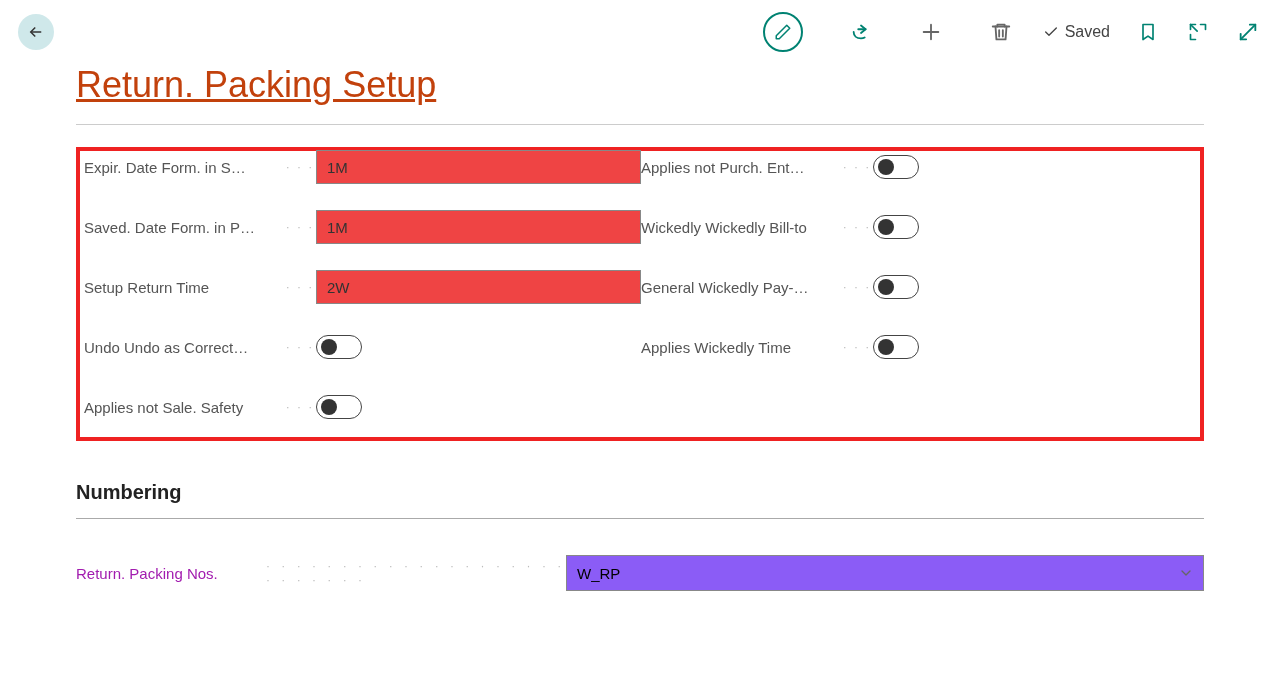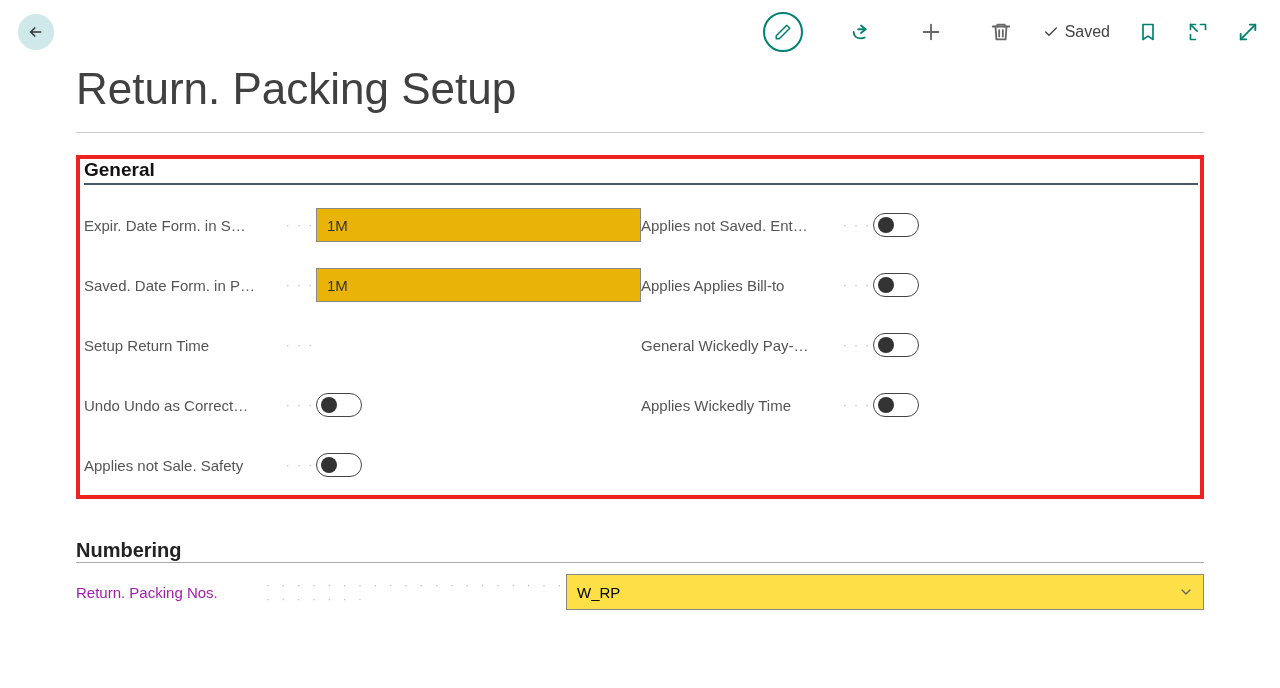--- a/index.html
+++ b/index.html
@@ -58,24 +58,25 @@
     padding-right: 8px;
   }
   .saved {
     display: flex; align-items: center; gap: 6px;
     color: #444; font-size: 16px;
   }
   .content {
     padding: 0 76px;
   }
   .page-title {
-    font-size: 44px;
+    font-size: 36px;
     font-weight: 300;
-    color: #404040;
+    color: #c2410c;
     margin: 0 0 18px 0;
+    text-decoration: underline;
   }
   .hr {
     height: 1px;
     background: #ccc;
     margin-bottom: 22px;
   }
   .hl-box {
     border: 4px solid #ef2222;
     padding: 0 2px 14px 4px;
     margin-bottom: 40px;
@@ -86,22 +87,22 @@
     color: #111;
     border-bottom: 2px solid #4a5764;
     padding-bottom: 2px;
     margin-bottom: 24px;
   }
   .fasttab-header-plain {
     font-size: 20px;
     font-weight: 600;
     color: #222;
     border-bottom: 1px solid #aaa;
-    padding-bottom: 0;
-    margin-bottom: 11px;
+    padding-bottom: 14px;
+    margin-bottom: 36px;
   }
   .cols {
     display: flex;
   }
   .col { flex: 1; }
   .field-row {
     display: flex;
     align-items: center;
     margin-bottom: 28px;
     height: 32px;
@@ -123,21 +124,21 @@
     text-align: center;
   }
   .text-input {
     flex: 1;
     min-width: 0;
     height: 34px;
     border: 1px solid #888;
     padding: 0 10px;
     font-size: 15px;
     color: #333;
-    background: #eab308;
+    background: #ef4444;
   }
   .toggle {
     width: 46px; height: 24px;
     border: 1px solid #444;
     border-radius: 12px;
     position: relative;
     cursor: pointer;
     background: #fff;
   }
   .toggle::after {
@@ -168,21 +169,21 @@
   .select-wrap {
     flex: 1;
     position: relative;
   }
   .select-input {
     width: 100%;
     height: 36px;
     border: 1px solid #888;
     padding: 0 34px 0 10px;
     font-size: 15px;
-    background: #fde047;
+    background: #8b5cf6;
   }
   .select-chev {
     position: absolute;
     right: 10px; top: 50%;
     transform: translateY(-50%);
     pointer-events: none;
   }
 </style>
 </head>
 <body>
@@ -249,67 +250,67 @@
         </svg>
     </div>
   </div>
 </div>
 
 <div class="content">
   <h1 class="page-title">Return. Packing Setup</h1>
   <div class="hr"></div>
 
   <div class="hl-box">
-    <div class="fasttab-header">General</div>
     <div class="cols">
       <div class="col">
 
         <div class="field-row">
           <div class="field-label">Expir. Date Form. in S…</div>
           <div class="dots">· · ·</div>
           <input class="text-input" value="1M" style="">
         </div>
 
         <div class="field-row">
           <div class="field-label">Saved. Date Form. in P…</div>
           <div class="dots">· · ·</div>
           <input class="text-input" value="1M" style="">
         </div>
 
         <div class="field-row">
           <div class="field-label">Setup Return Time</div>
           <div class="dots">· · ·</div>
+          <input class="text-input" value="2W" style="">
         </div>
 
         <div class="field-row">
           <div class="field-label">Undo Undo as Correct…</div>
           <div class="dots">· · ·</div>
           <div class="toggle"></div>
           <div style="flex:1"></div>
         </div>
 
         <div class="field-row" style="margin-bottom:0">
           <div class="field-label">Applies not Sale. Safety</div>
           <div class="dots">· · ·</div>
           <div class="toggle"></div>
           <div style="flex:1"></div>
         </div>
 
       </div>
       <div class="col">
 
         <div class="field-row">
-          <div class="field-label">Applies not Saved. Ent…</div>
-          <div class="dots">· · ·</div>
-          <div class="toggle"></div>
-          <div style="flex:1"></div>
-        </div>
-
-        <div class="field-row">
-          <div class="field-label">Applies Applies Bill-to</div>
+          <div class="field-label">Applies not Purch. Ent…</div>
+          <div class="dots">· · ·</div>
+          <div class="toggle"></div>
+          <div style="flex:1"></div>
+        </div>
+
+        <div class="field-row">
+          <div class="field-label">Wickedly Wickedly Bill-to</div>
           <div class="dots">· · ·</div>
           <div class="toggle"></div>
           <div style="flex:1"></div>
         </div>
 
         <div class="field-row">
           <div class="field-label">General Wickedly Pay-…</div>
           <div class="dots">· · ·</div>
           <div class="toggle"></div>
           <div style="flex:1"></div>

